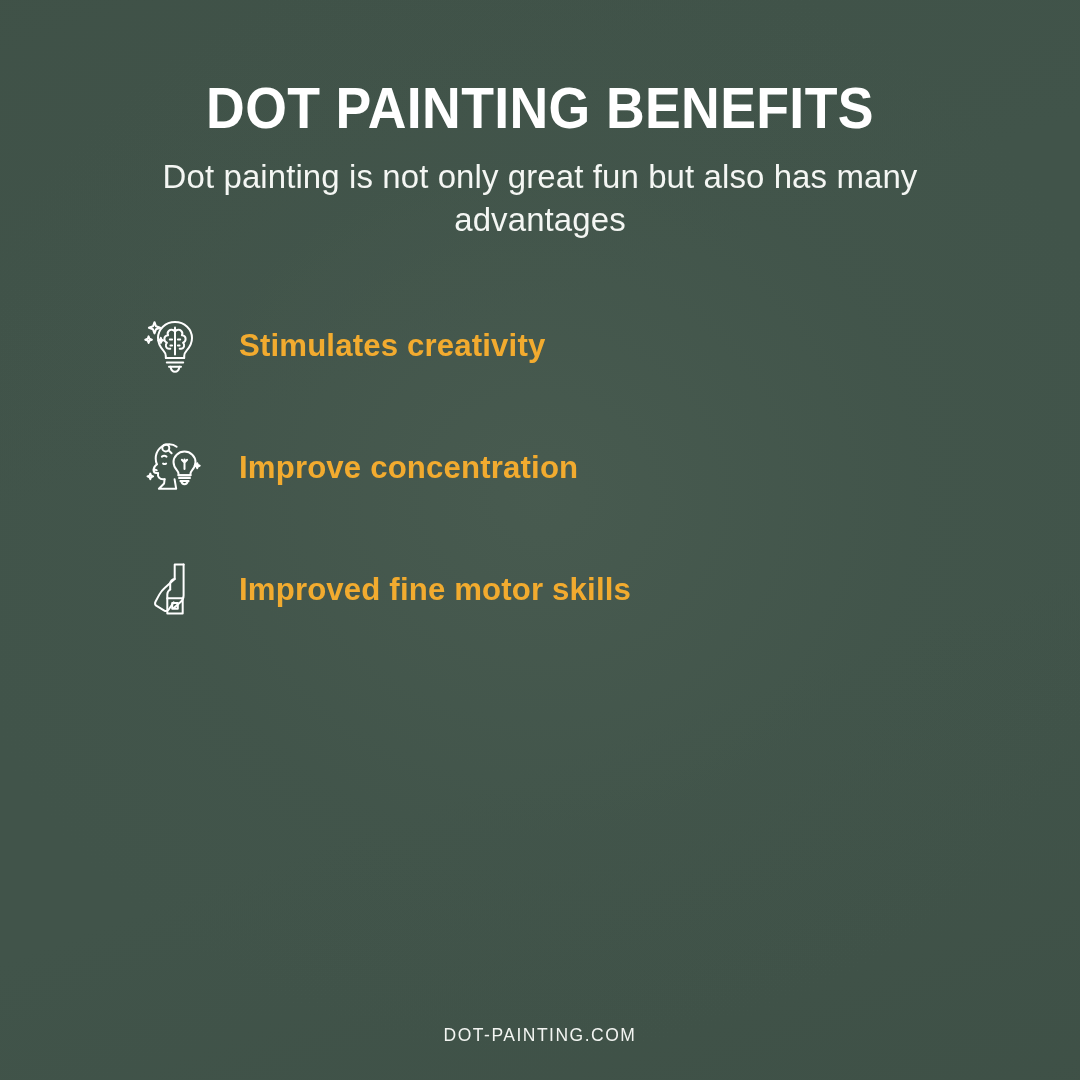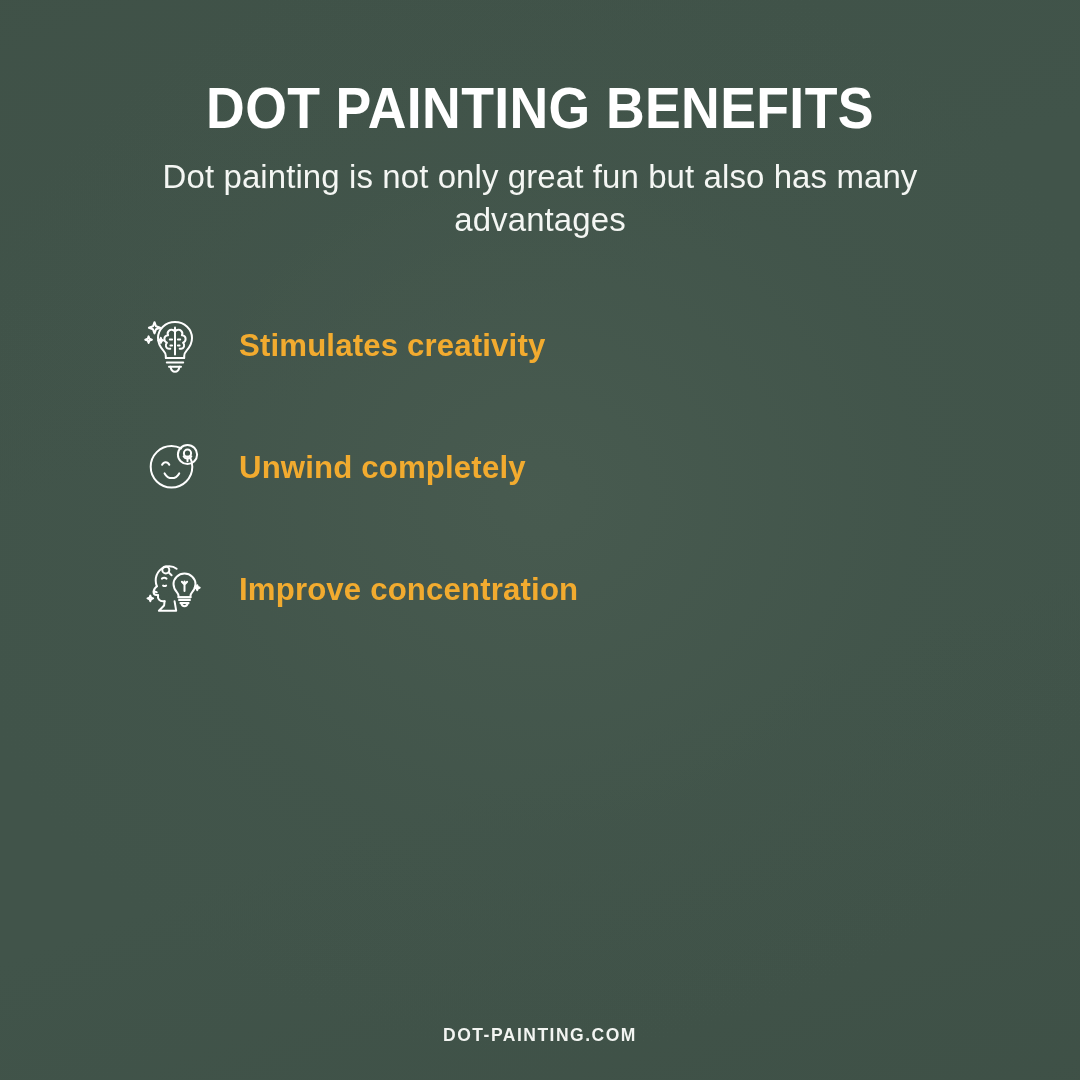--- a/index.html
+++ b/index.html
@@ -91,21 +91,21 @@
 
   
   #footer {
     position: absolute;
     left: 0;
     right: 0;
     top: 1024px;
     text-align: center;
     font-size: 17.5px;
     line-height: 22px;
-    font-weight: 700;
+    font-weight: 400;
     letter-spacing: 1.5px;
     color: #f3f5f2;
   }
 </style>
 </head>
 <body>
 
 <div id="canvas">
 
   <div class="hd" id="title">DOT PAINTING BENEFITS</div>
@@ -124,34 +124,20 @@
           <path d="M35 21.5c1.8-2 4.6-2.2 6.3-.5 1.2 1.2 1.3 2.9.6 4.3 2.2.2 3.7 1.8 3.7 3.8 0 1.6-1 3-2.5 3.6 1 1 1.4 2.4.9 3.8-.6 1.7-2.4 2.6-4.3 2.2"></path>
           <path d="M29.8 29.5h2.3M37.9 29.5h2.3M30.4 35.5h1.7M37.9 35.5h1.7"></path>
           <path d="M14.5 12.2l1.5 4.1 4.1 1.5-4.1 1.5-1.5 4.1-1.5-4.1L8.9 17.8l4.1-1.5z"></path>
           <path d="M8.6 26.4l.9 2.4 2.4.9-2.4.9-.9 2.4-.9-2.4-2.4-.9 2.4-.9z"></path>
           <path d="M20.8 27.9l.7 1.8 1.8.7-1.8.7-.7 1.8-.7-1.8-1.8-.7 1.8-.7z"></path>
         </svg>
       </div>
       <div class="lbl">Stimulates creativity</div>
     </div>
 
-    <div class="row">
-      <div class="ico">
-        <svg viewBox="0 0 70 70" fill="none" stroke="#ffffff" stroke-width="2" stroke-linecap="round" stroke-linejoin="round">
-          <path d="M49.6 24.6c1.7 3 2.7 6.5 2.7 10.2 0 11.5-9.3 20.8-20.8 20.8S10.7 46.3 10.7 34.8 20 14 31.5 14c3.5 0 6.8.9 9.7 2.4"></path>
-          <circle cx="47.5" cy="22.5" r="9.6"></circle>
-          <path d="M47.5 17.6c-2 0-3.6 1.6-3.6 3.6 0 1.9 1.6 3.5 3.6 3.5s3.6-1.6 3.6-3.5c0-2-1.6-3.6-3.6-3.6z"></path>
-          <path d="M47.5 24.7v4.6"></path>
-          <path d="M47.5 26.6c-1.6-.1-3-.9-3.8-2.2M47.5 26.6c1.6-.1 3-.9 3.8-2.2"></path>
-          <path d="M22.1 32.8c.8-1.6 2.1-2.6 3.6-2.6s2.8 1 3.6 2.6"></path>
-          <path d="M24.6 41.4c1.6 2.9 4.3 4.7 7.3 4.7s5.7-1.8 7.3-4.7"></path>
-        </svg>
-      </div>
-      <div class="lbl">Unwind completely</div>
-    </div>
 
     <div class="row">
       <div class="ico">
         <svg viewBox="0 0 70 70" fill="none" stroke="#ffffff" stroke-width="2" stroke-linecap="round" stroke-linejoin="round">
           <path d="M36.6 14.8c-1.9-1.6-4.4-2.6-7.3-2.6-7.5 0-13.6 6.4-13.6 14.3 0 2.1.4 4 1.2 5.8"></path>
           <path d="M16.9 32.3c-1.8 1.4-3.3 3.5-3.3 5.6 0 1.9 1.2 3 2.9 3.2l1.6.2"></path>
           <path d="M18.1 41.3c-.4 1.7-.1 3.3.9 4.4 1.3 1.5 3.4 1.9 5.6 1.5"></path>
           <path d="M24.6 47.2l-.5 4.3-5.2 5.3h17.3l-1.6-9.5"></path>
           <path d="M21.9 24.6c1.4-1 3.2-1 4.6 0"></path>
           <path d="M23.1 31.6c.9.6 2.1.6 3 0"></path>
@@ -164,18 +150,31 @@
           <path d="M44.5 27.5v9.6M44.5 30.6l-2.6-2.8M44.5 30.6l2.6-2.8"></path>
           <path d="M57.2 31.2l.7 1.8 1.8.7-1.8.7-.7 1.8-.7-1.8-1.8-.7 1.8-.7z"></path>
           <path d="M10.3 41.6l.8 2 2 .8-2 .8-.8 2-.8-2-2-.8 2-.8z"></path>
         </svg>
       </div>
       <div class="lbl">Improve concentration</div>
     </div>
 
 
 
+    <div class="row">
+      <div class="ico">
+        <svg viewBox="0 0 70 70" fill="none" stroke="#ffffff" stroke-width="2" stroke-linecap="round" stroke-linejoin="round">
+          <path d="M43.6 10.5h-8.9v14.6l-9.8 8.6c-2.3 2-4.2 4.3-5.6 6.9l-3.7 6.8c-.9 1.7-.3 3.8 1.4 4.8l6.9 4.1c1.7 1 3.9.5 5-1.1l4.8-7"></path>
+          <path d="M43.6 10.5v31.1c0 2.5-1.1 4.9-3 6.5l-6.8 5.8"></path>
+          <path d="M34.7 25.1c-2.5 0-4.5 2-4.5 4.5v5.9"></path>
+          <path d="M30.2 35.5c-1.8 1-2.9 2.8-2.9 4.9v4.2"></path>
+          <rect x="27.3" y="44.3" width="15.4" height="15.2"></rect>
+          <rect x="32.2" y="49.1" width="5.6" height="5.6"></rect>
+        </svg>
+      </div>
+      <div class="lbl">Improved fine motor skills</div>
+    </div>
 
   </div>
 
   <div id="footer">DOT-PAINTING.COM</div>
 
 </div>
 
 </body></html>

